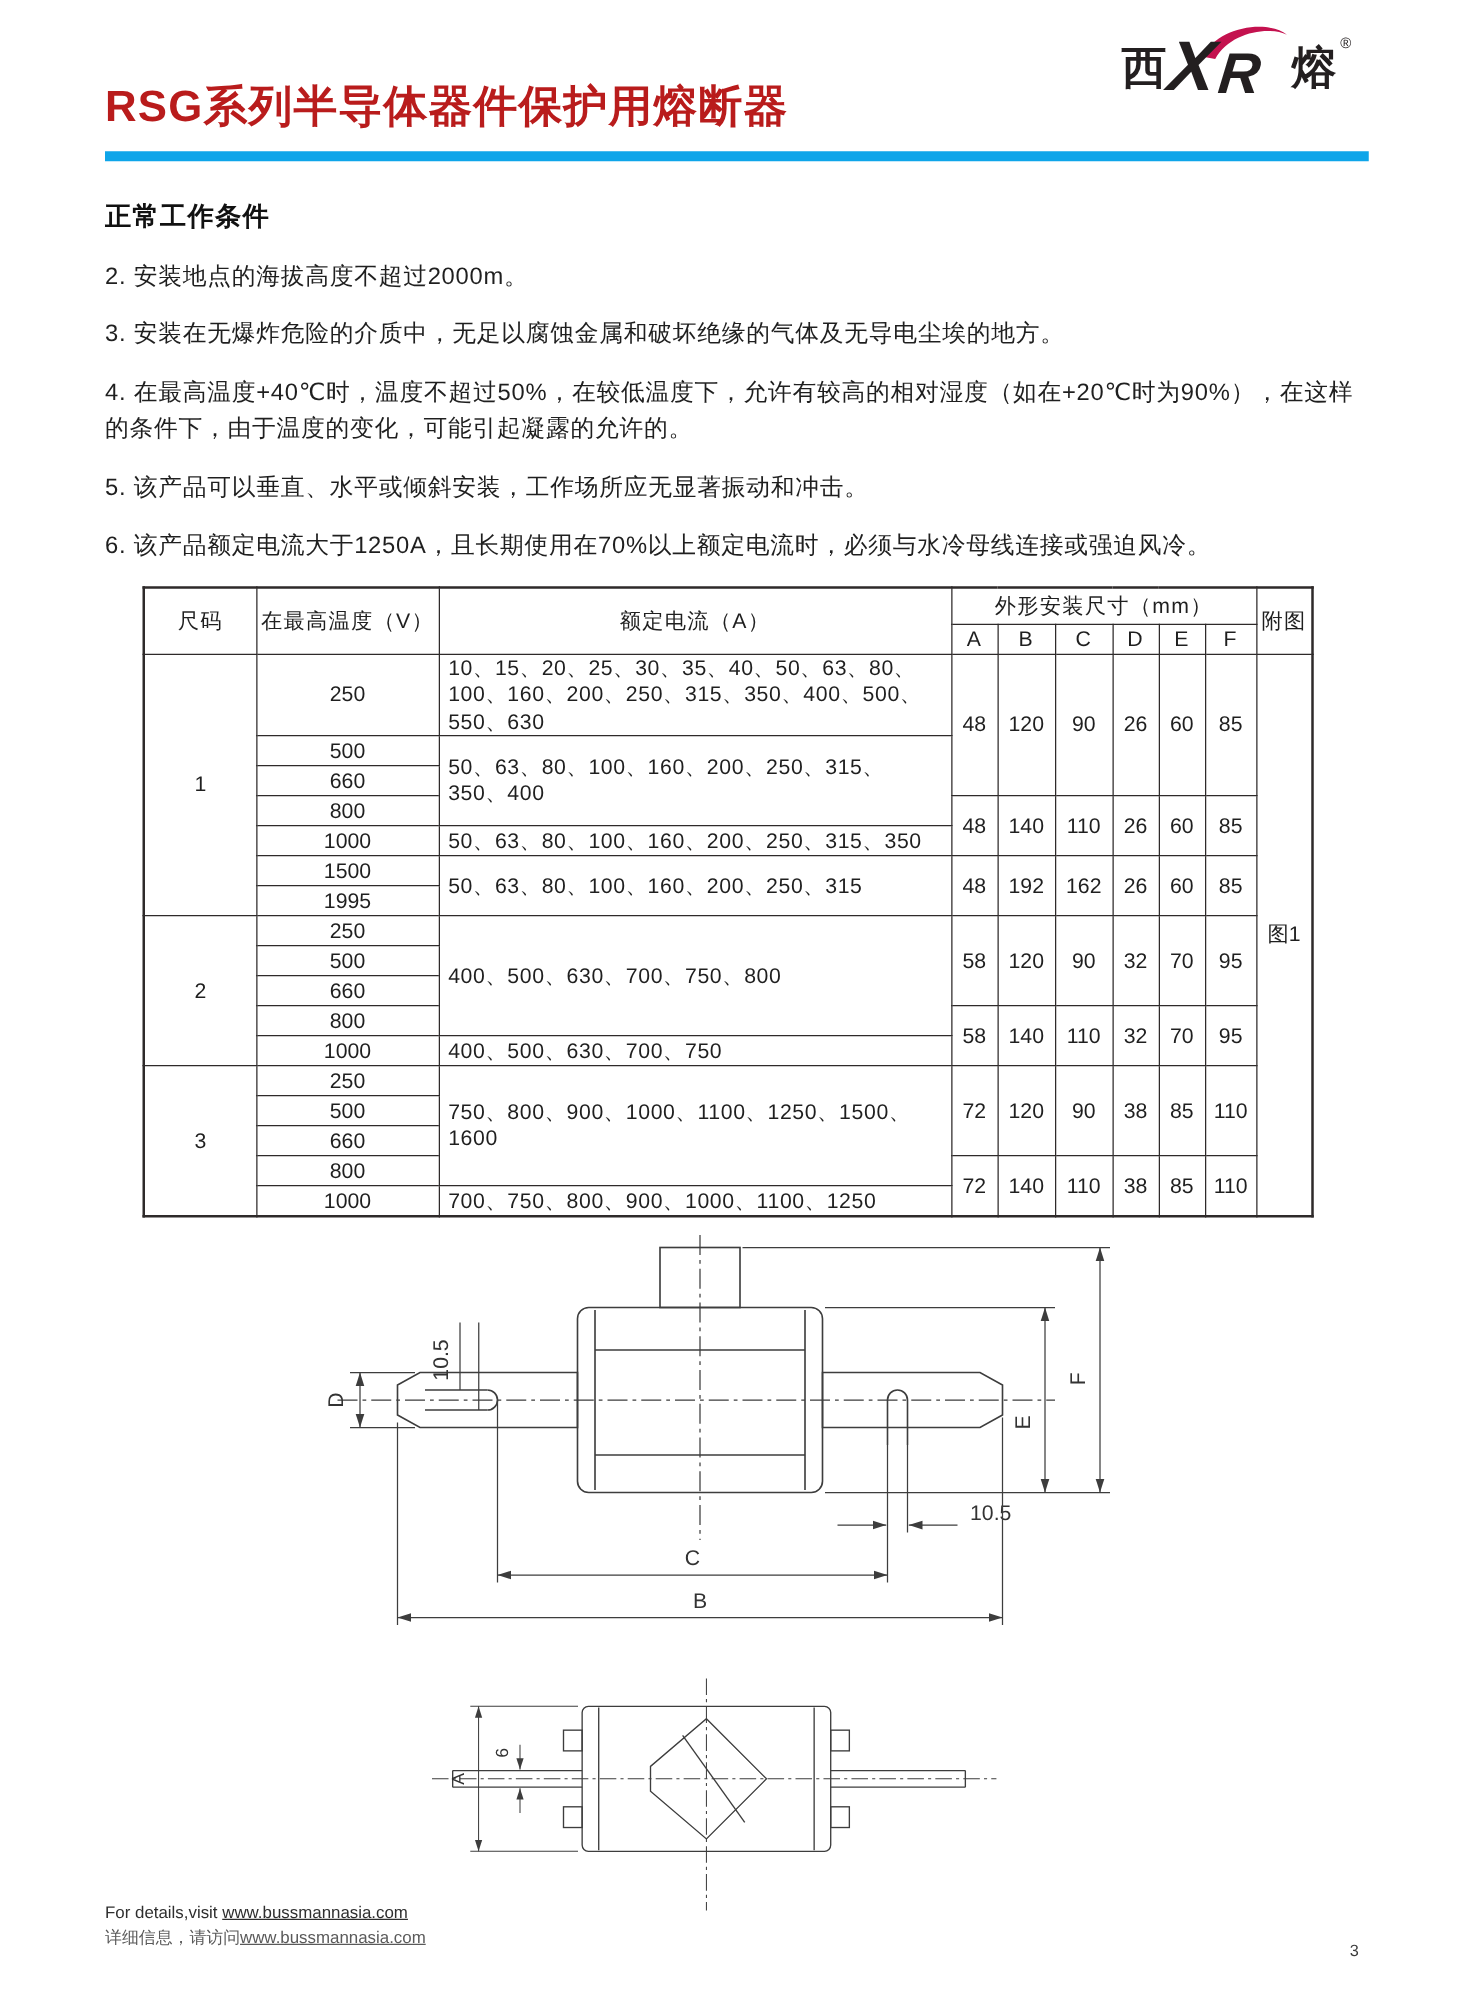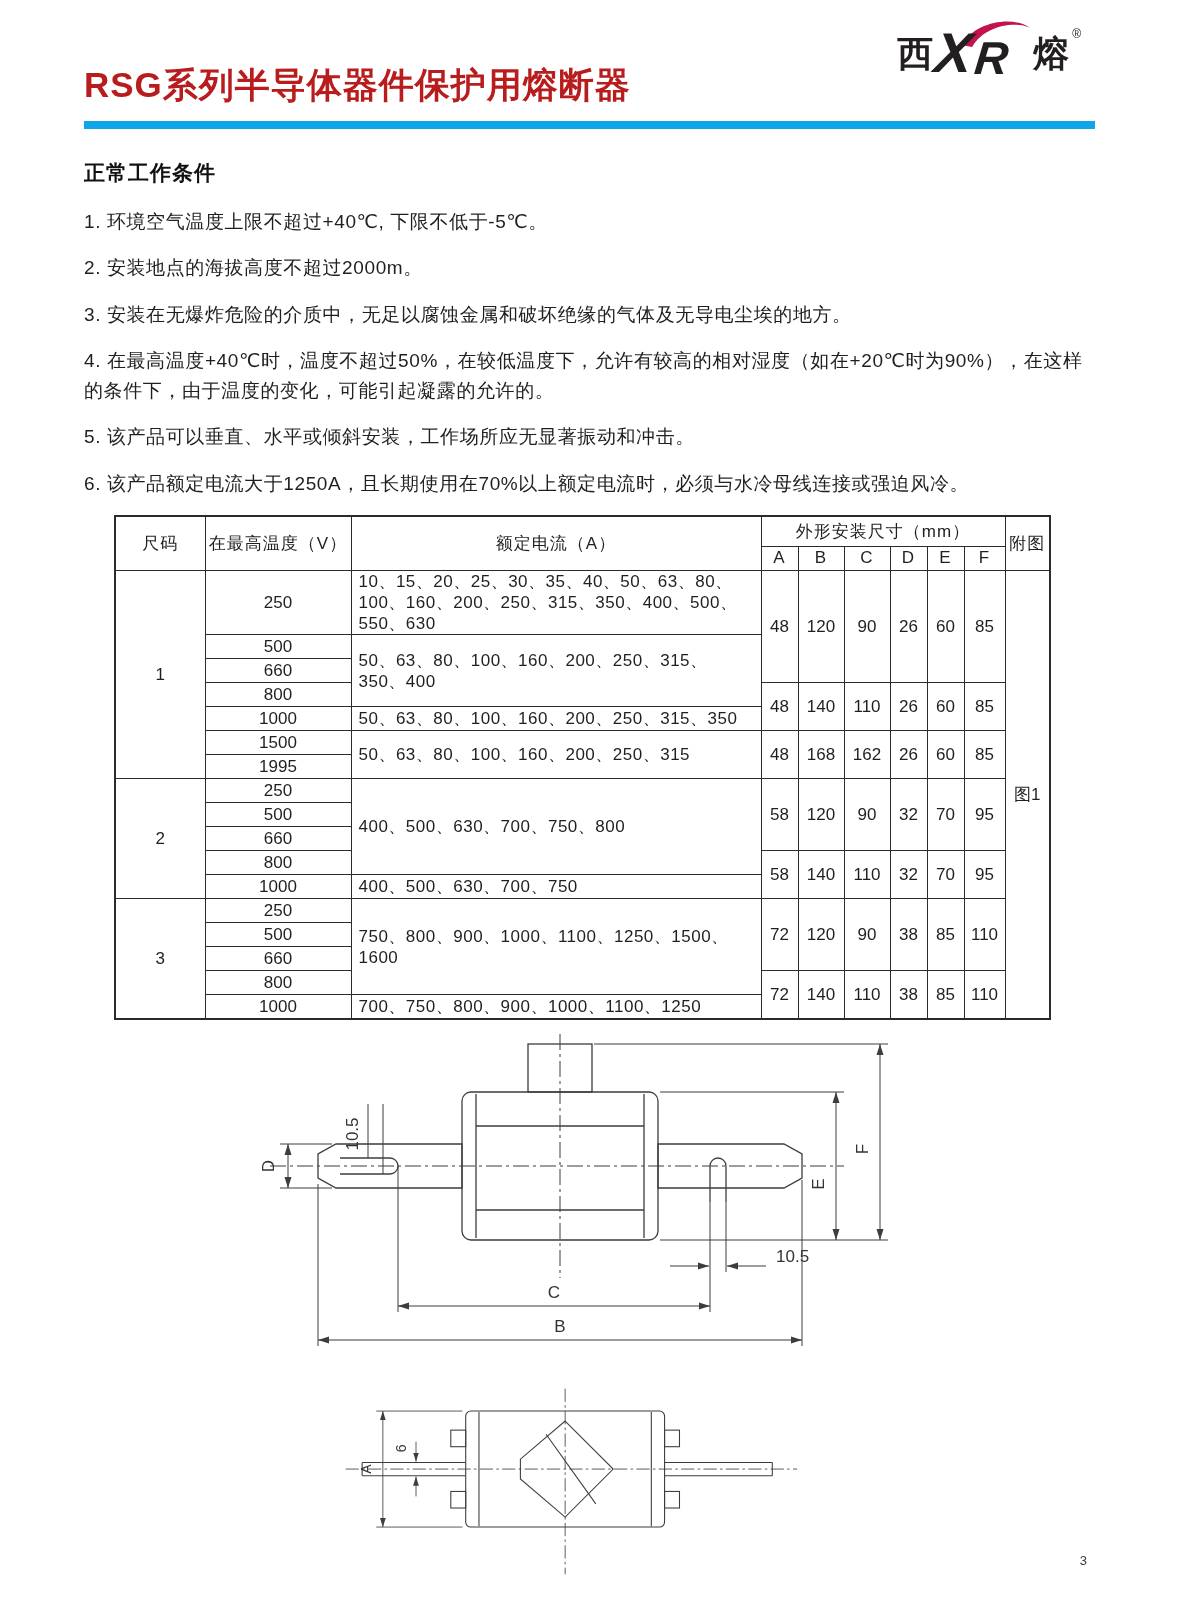--- a/index.html
+++ b/index.html
@@ -68,21 +68,20 @@
     </span>
     <span class="logo-rong">熔</span>
     <span class="logo-reg">®</span>
   </div>
 
   <div class="content">
 
     <h1 class="title">RSG系列半导体器件保护用熔断器</h1>
 
     <h2 class="sec">正常工作条件</h2>
-    <p class="cond-item">1. 环境空气温度上限不超过+40℃, 下限不低于-5℃。</p>
     <p class="cond-item">2. 安装地点的海拔高度不超过2000m。</p>
     <p class="cond-item">3. 安装在无爆炸危险的介质中，无足以腐蚀金属和破坏绝缘的气体及无导电尘埃的地方。</p>
     <p class="cond-item">4. 在最高温度+40℃时，温度不超过50%，在较低温度下，允许有较高的相对湿度（如在+20℃时为90%），在这样的条件下，由于温度的变化，可能引起凝露的允许的。</p>
     <p class="cond-item">5. 该产品可以垂直、水平或倾斜安装，工作场所应无显著振动和冲击。</p>
     <p class="cond-item">6. 该产品额定电流大于1250A，且长期使用在70%以上额定电流时，必须与水冷母线连接或强迫风冷。</p>
 
 
 
     <table class="dims">
       <colgroup>
@@ -144,21 +143,21 @@
           <td rowspan="2">85</td>
         </tr>
         <tr>
           <td>1000</td>
           <td class="cur">50、63、80、100、160、200、250、315、350</td>
         </tr>
         <tr>
           <td>1500</td>
           <td class="cur" rowspan="2">50、63、80、100、160、200、250、315</td>
           <td rowspan="2">48</td>
-          <td rowspan="2">168</td>
+          <td rowspan="2">192</td>
           <td rowspan="2">162</td>
           <td rowspan="2">26</td>
           <td rowspan="2">60</td>
           <td rowspan="2">85</td>
         </tr>
         <tr>
           <td>1995</td>
         </tr>
 
         <tr>
@@ -322,15 +321,23 @@
         <text transform="rotate(-90 86,105)" x="86" y="105" text-anchor="middle">A</text>
 
         <line class="thin" x1="140" y1="72" x2="140" y2="96" marker-end="url(#ae)"></line>
         <line class="thin" x1="140" y1="138" x2="140" y2="114" marker-end="url(#ae)"></line>
         <text transform="rotate(-90 128,80)" x="128" y="80" text-anchor="middle">6</text>
       </svg>
 
     </div>
   </div>
 
+  <div class="footer">
+    <div class="l1">
+      <span>For details,visit </span><a class="url" href="#">www.bussmannasia.com</a>
+    </div>
+    <div class="l2">
+      <span>详细信息，请访问</span><a class="url" href="#">www.bussmannasia.com</a>
+    </div>
+  </div>
   <div class="pageno">3</div>
 
 </div>
 
 </body></html>

